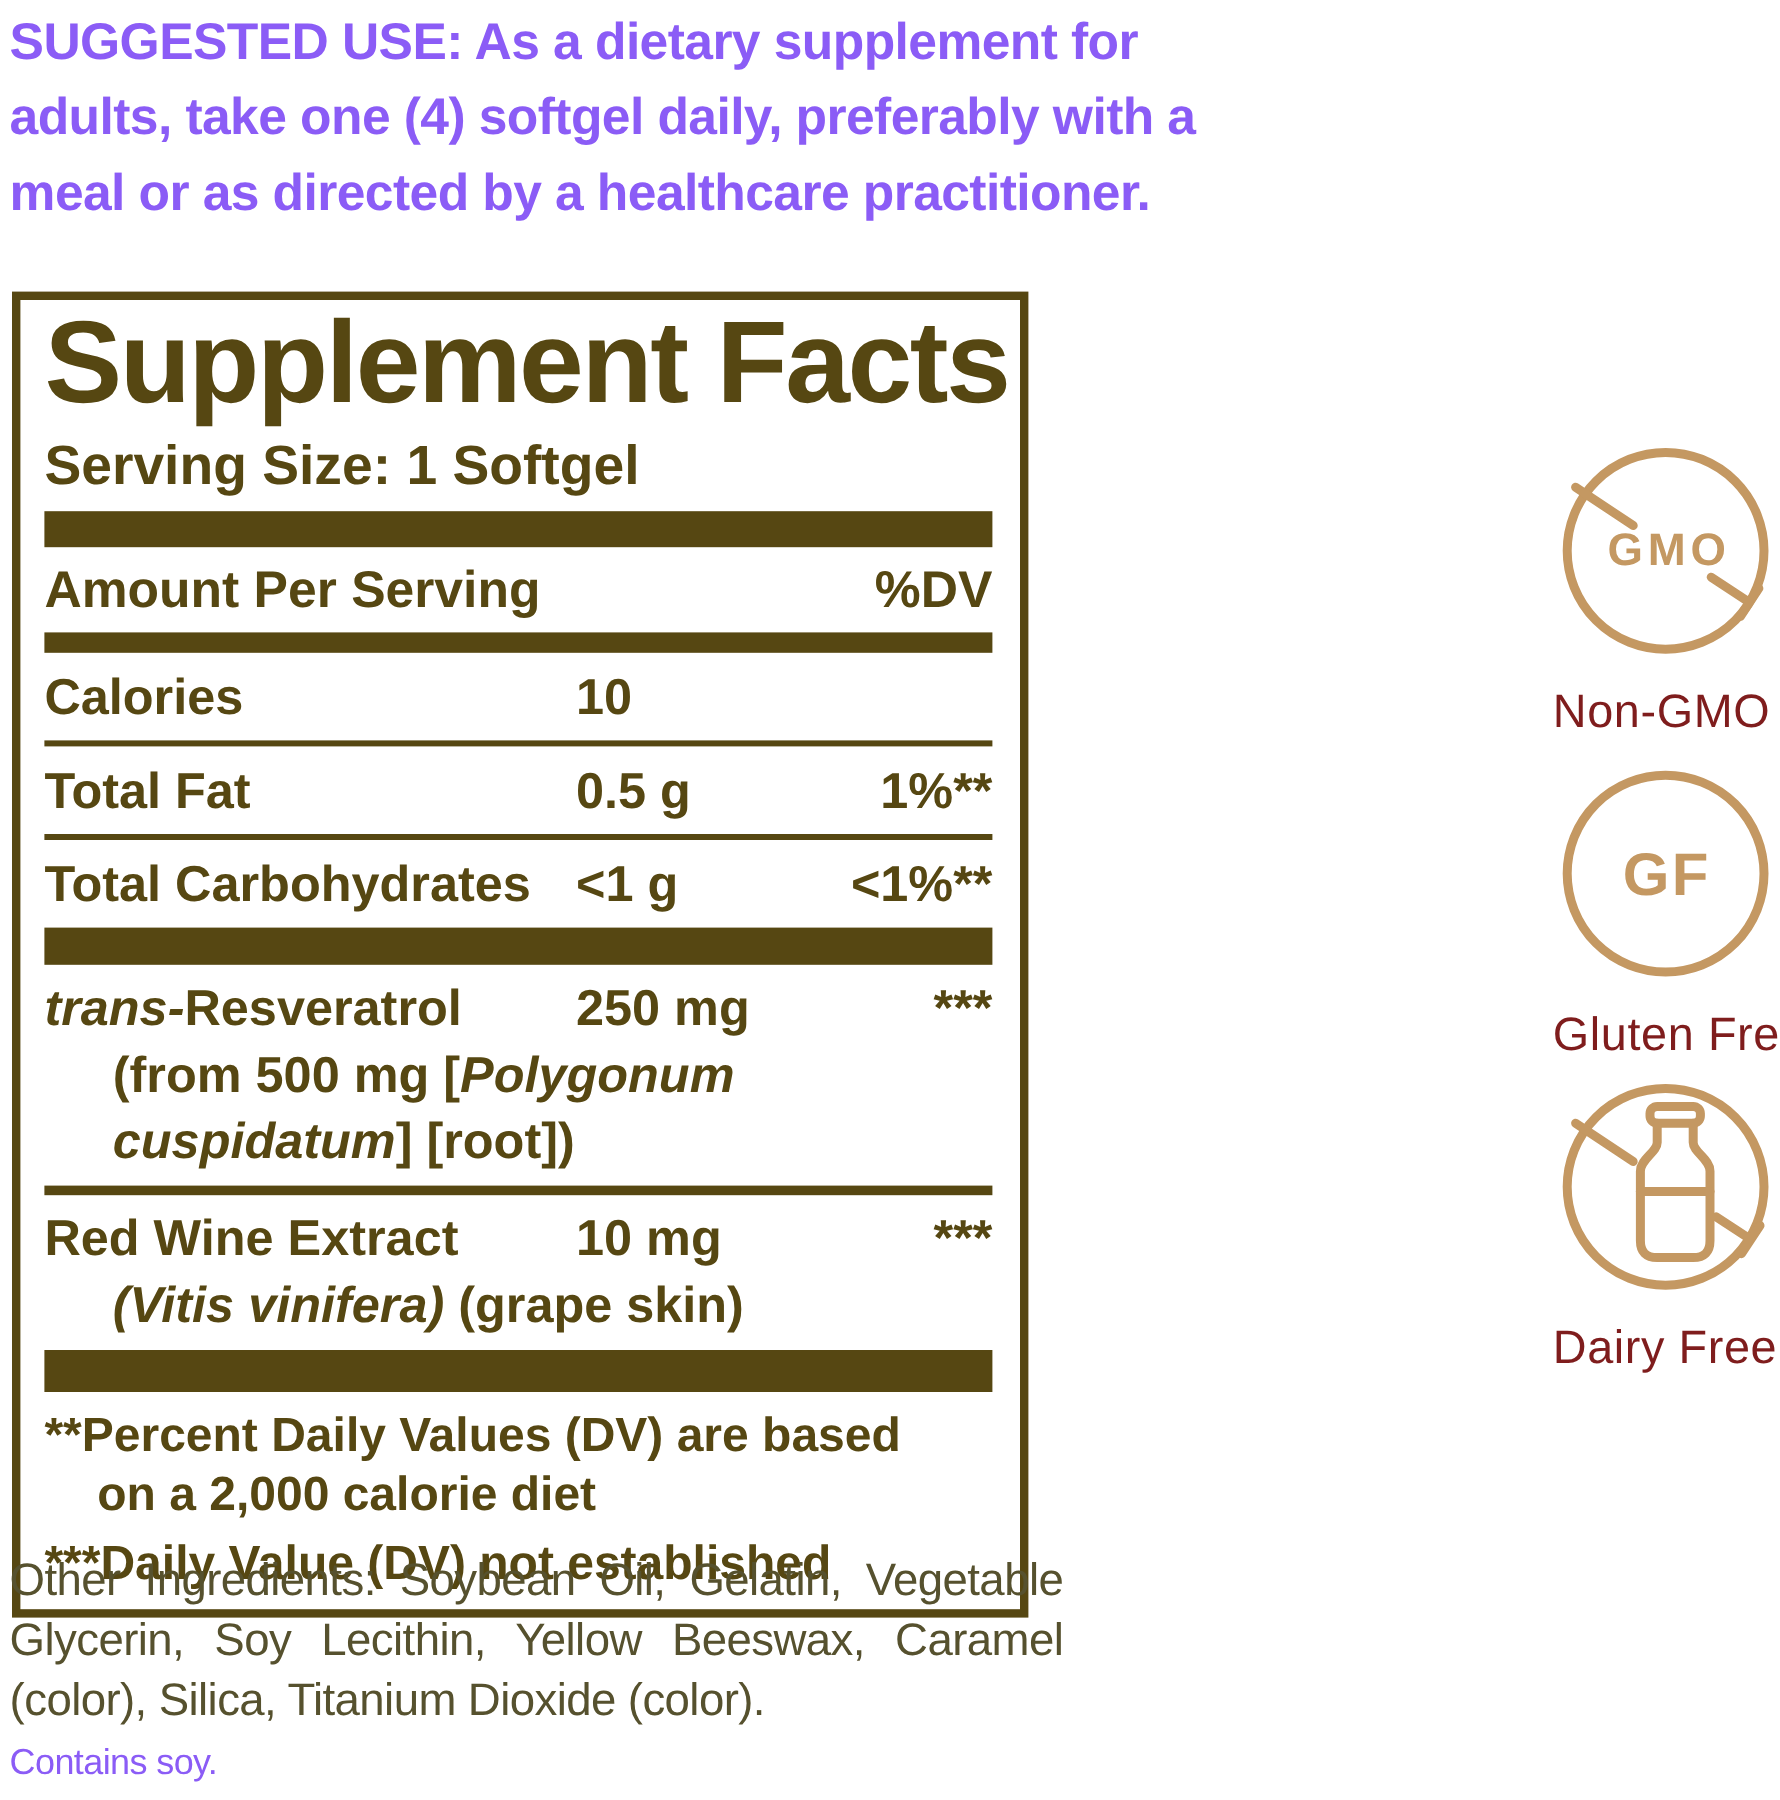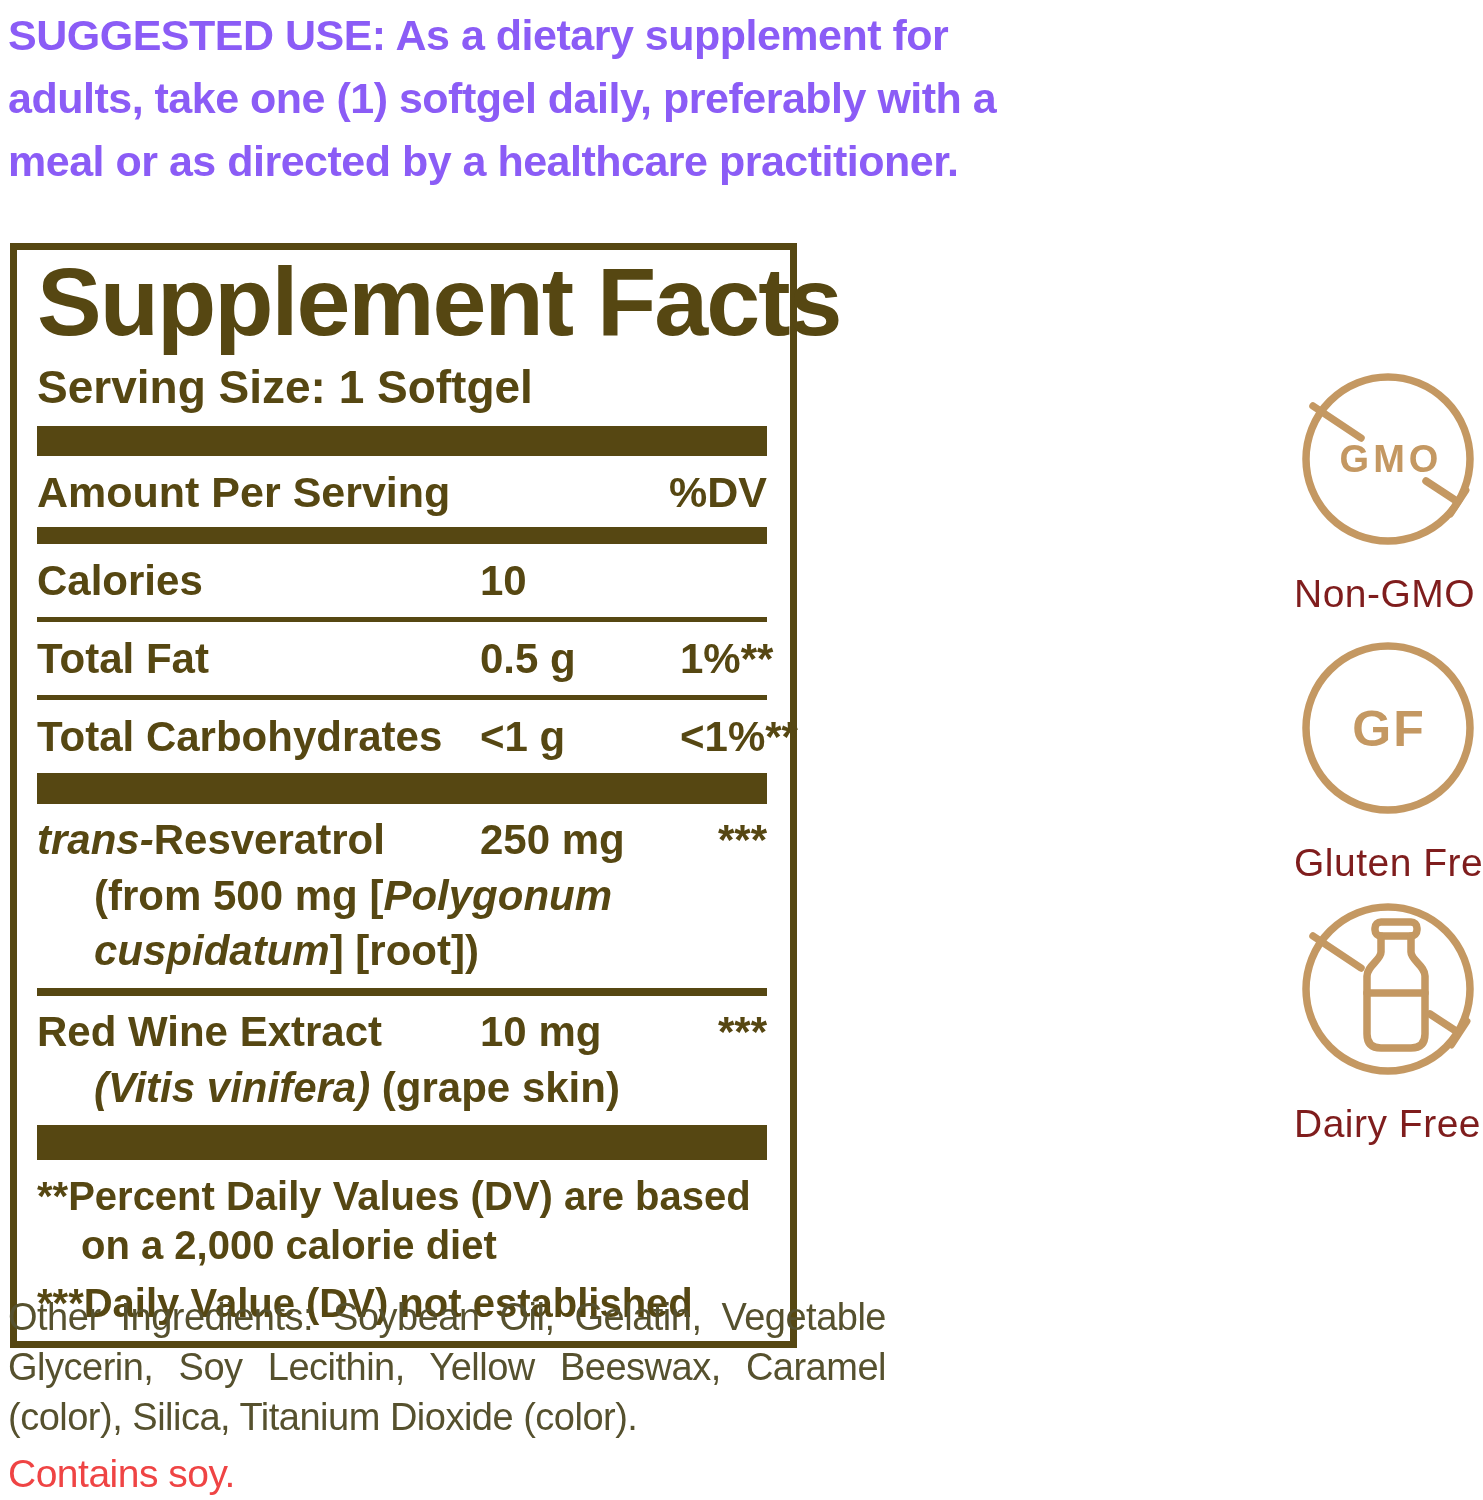--- a/index.html
+++ b/index.html
@@ -5,21 +5,21 @@
   html,body{margin:0;padding:0;background:#fff;}
   .canvas{
     position:relative;width:1483px;height:1500px;background:#fff;overflow:hidden;
     font-family:"Liberation Sans", sans-serif;
   }
   
   .suggested{position:absolute;left:8px;top:4px;color:#8b5cf6;font-weight:bold;}
   .suggested .s-line{font-size:43px;line-height:63px;white-space:nowrap;letter-spacing:-0.5px;}
   
   .panel{
-    position:absolute;left:10px;top:243px;width:787px;box-sizing:border-box;
+    position:absolute;left:10px;top:243px;width:847px;box-sizing:border-box;
     border:7px solid #564712;background:#fff;color:#564712;
     padding:4px 23px 14px 20px;
   }
   .panel-title{font-size:97px;font-weight:bold;letter-spacing:-2px;line-height:96px;margin:0;white-space:nowrap;}
   .serving{font-size:46px;font-weight:bold;margin-top:10px;}
   .bar{background:#564712;}
   .bar-lg{height:30px;margin-top:12px;}
   .bar-md{height:17px;}
   .bar-xl{height:31px;}
   .bar-xxl{height:35px;}
@@ -32,41 +32,41 @@
   .nblock{padding:12px 0 14px 0;}
   .sub{font-size:42px;font-weight:bold;padding-left:57px;margin-top:9px;line-height:46px;}
   .it{font-style:italic;}
   .footnotes{padding-top:12px;font-size:40px;font-weight:bold;}
   .fn1{padding-left:44px;text-indent:-44px;line-height:49px;}
   .fn2{margin-top:9px;line-height:48px;}
   
   .other{position:absolute;left:8px;top:1292px;width:878px;color:#56512E;font-size:38px;letter-spacing:-0.5px;}
   .oi-line{line-height:50px;text-align:justify;}
   .oi-line.just{text-align-last:justify;}
-  .contains{position:absolute;left:8px;top:1452px;color:#ef4444;font-size:39px;letter-spacing:-0.5px;}
+  .contains{position:absolute;left:8px;top:1452px;color:#8b5cf6;font-size:30px;letter-spacing:-0.5px;}
   
   .badge{position:absolute;left:1294px;width:188px;text-align:left;}
   .badge-gmo{top:366px;}
   .badge-gf{top:635px;}
   .badge-dairy{top:896px;}
   .badge svg{display:block;margin:0 auto;}
   .badge-label{margin-top:20px;font-size:39px;color:#7f1d1d;white-space:nowrap;letter-spacing:0.5px;}
   .icon-stroke{fill:none;stroke:#C49862;stroke-width:7.5;stroke-linecap:round;stroke-linejoin:round;}
   .icon-txt{fill:#C49862;font-family:"Liberation Sans",sans-serif;font-weight:bold;}
   .txt-gmo{font-size:38px;letter-spacing:4px;}
   .txt-gf{font-size:50px;letter-spacing:2px;}
 </style>
 </head>
 <body>
 
 <div class="canvas">
 
   <div class="suggested">
     <div class="s-line">SUGGESTED USE: As a dietary supplement for</div>
-    <div class="s-line">adults, take one (1) softgel daily, preferably with a</div>
+    <div class="s-line">adults, take one (4) softgel daily, preferably with a</div>
     <div class="s-line">meal or as directed by a healthcare practitioner.</div>
   </div>
 
   <div class="panel">
     <h1 class="panel-title">Supplement Facts</h1>
     <div class="serving">Serving Size: 1 Softgel</div>
 
     <div class="bar bar-lg"></div>
 
     <div class="hdr-row">

